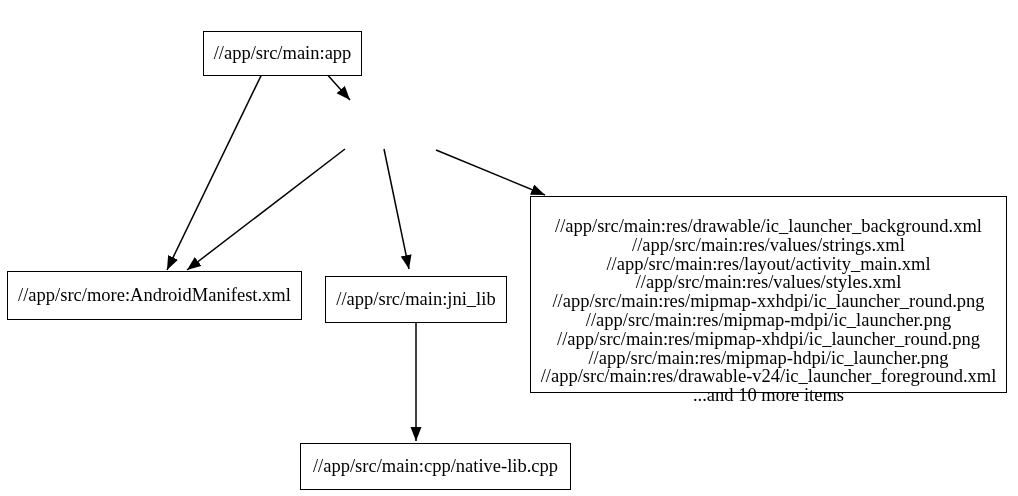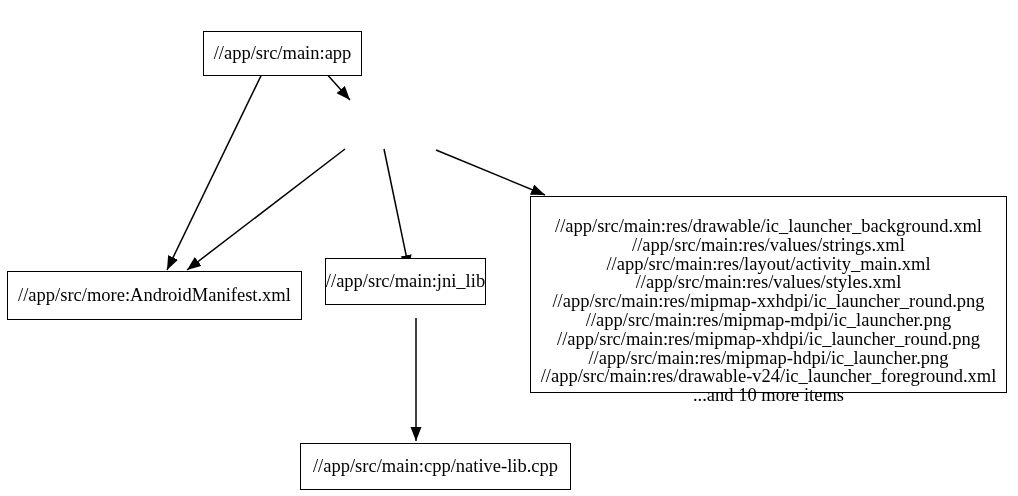--- a/index.html
+++ b/index.html
@@ -37,21 +37,21 @@
     white-space: nowrap;
     text-align: center;
   }
   .node .label {
     white-space: pre-line;
     text-align: center;
   }
   #node-app            { left: 203px; top: 7px;   width: 159px; height: 45px; margin-top: 24px; }
   #node-lib            { left: 302px; top: 101px; width: 155px; height: 47px; }
   #node-manifest       { left: 7px;   top: 271px; width: 295px; height: 49px; }
-  #node-jni-lib        { left: 325px; top: 258px; width: 161px; height: 47px; }
+  #node-jni-lib        { left: 325px; top: 276px; width: 182px; height: 47px; }
   #node-resources      { left: 530px; top: 196px; width: 477px; height: 197px; align-items: flex-start; padding-top: 20px; }
   #node-native-lib     { left: 281px; top: 443px; width: 271px; height: 47px; margin-left: 19px; }
 </style>
 </head>
 <body>
 
 <div id="canvas">
 
   <svg id="edge-layer" viewBox="0 0 1018 496" xmlns="http://www.w3.org/2000/svg">
     <defs>

